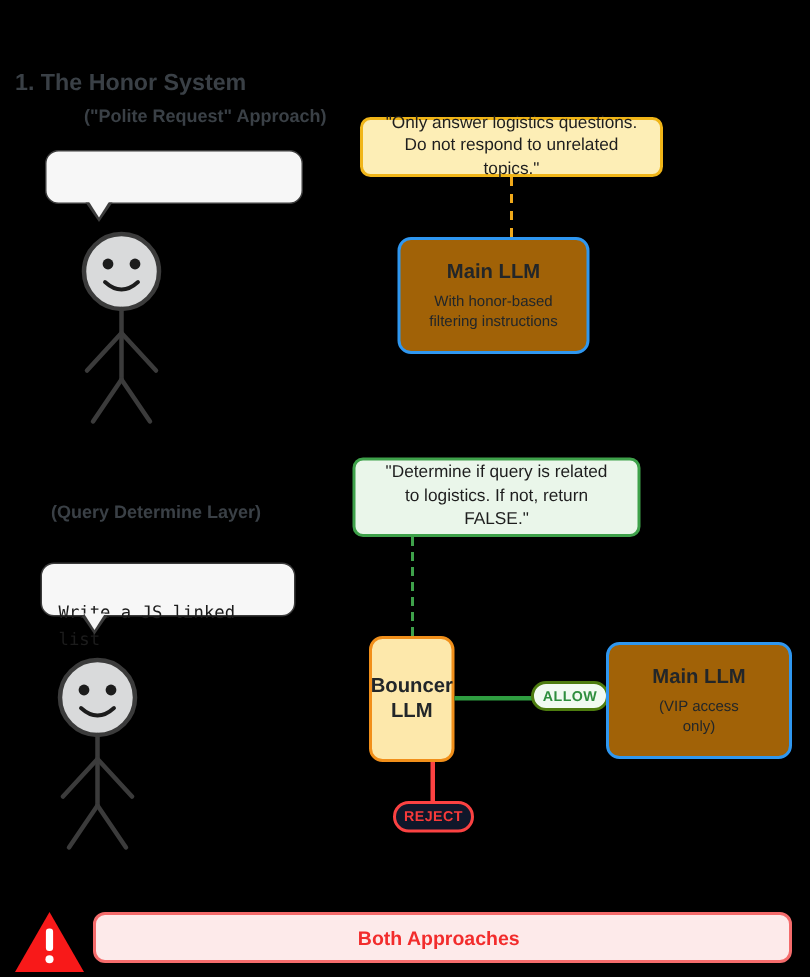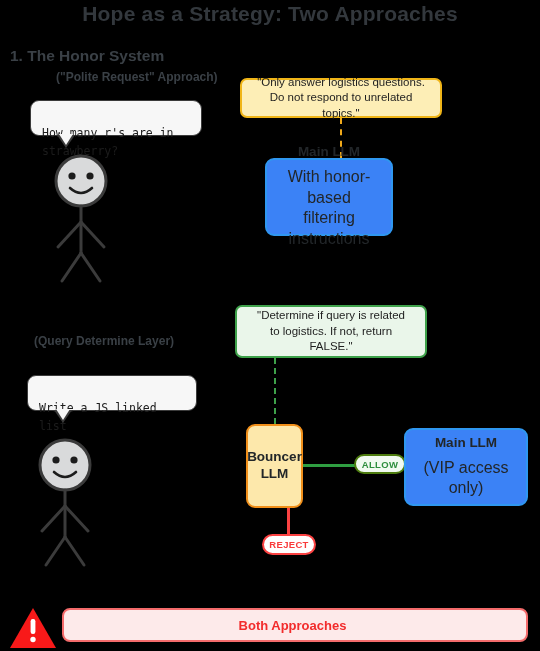--- a/index.html
+++ b/index.html
@@ -121,28 +121,28 @@
     align-items: center;
     justify-content: center;
   }
   .model-title {
     font-size: 13.5px;
     font-weight: bold;
     color: #222629;
     line-height: 1.25;
   }
   .model-sub {
-    font-size: 16px;
+    font-size: 10px;
     color: #222629;
     line-height: 1.3;
     margin-top: 6px;
     white-space: pre-line;
   }
   .blue-box {
-    background: #3b82f6;
+    background: #a16207;
     border: 2.5px solid #2f97f0;
   }
   .orange-box {
     background: #fde8ab;
     border: 2.5px solid #f18f1a;
   }
   #main-llm-1 { left: 265px; top: 158px; width: 128px; height: 78px; }
   #main-llm-2 { left: 404px; top: 428px; width: 124px; height: 78px; }
   #bouncer-llm { left: 246px; top: 424px; width: 57px; height: 84px; }
 
@@ -182,21 +182,21 @@
     letter-spacing: 0.3px;
   }
   #pill-allow {
     left: 354px; top: 454px; width: 52px; height: 20px;
     background: #f1faf1;
     border: 2px solid #4d7c0f;
     color: #2e8e3e;
   }
   #pill-reject {
     left: 262px; top: 534px; width: 54px; height: 21px;
-    background: #ffffff;
+    background: #0f172a;
     border: 2px solid #fb4242;
     color: #f93a3a;
   }
 
   
   #footer-banner {
     left: 62px; top: 608px; width: 466px; height: 34px;
     box-sizing: border-box;
     background: #fdeaea;
     border: 2.5px solid #f46b6b;
@@ -212,28 +212,25 @@
     color: #f22c2c;
     margin-right: 5px;
   }
   #warn-triangle { left: 8px; top: 606px; }
 </style>
 </head>
 <body>
 
 <div class="stage">
 
-  <div class="abs" id="page-title">Hope as a Strategy: Two Approaches</div>
 
   <div class="abs section-heading" id="honor-heading">1. The Honor System</div>
   <div class="abs section-sub" id="honor-sub">("Polite Request" Approach)</div>
 
   <div class="abs bubble" id="bubble-1">
-    <span>How many r's are in
-strawberry?</span>
     <span class="tail"></span>
     <span class="tail-in"></span>
   </div>
 
   <svg class="abs stick" id="stick-1" style="left:36px; top:148px;" width="96" height="138" viewBox="0 0 96 138">
     <circle cx="45" cy="33" r="25" fill="#d9dadb" stroke="#3b3b3b" stroke-width="3"></circle>
     <circle cx="36" cy="28" r="3.6" fill="#1c1c1c"></circle>
     <circle cx="54" cy="28" r="3.6" fill="#1c1c1c"></circle>
     <path d="M34 40 Q45 50 56 40" fill="none" stroke="#1c1c1c" stroke-width="2.6" stroke-linecap="round"></path>
     <line x1="45" y1="58" x2="45" y2="105" stroke="#3b3b3b" stroke-width="3" stroke-linecap="round"></line>

